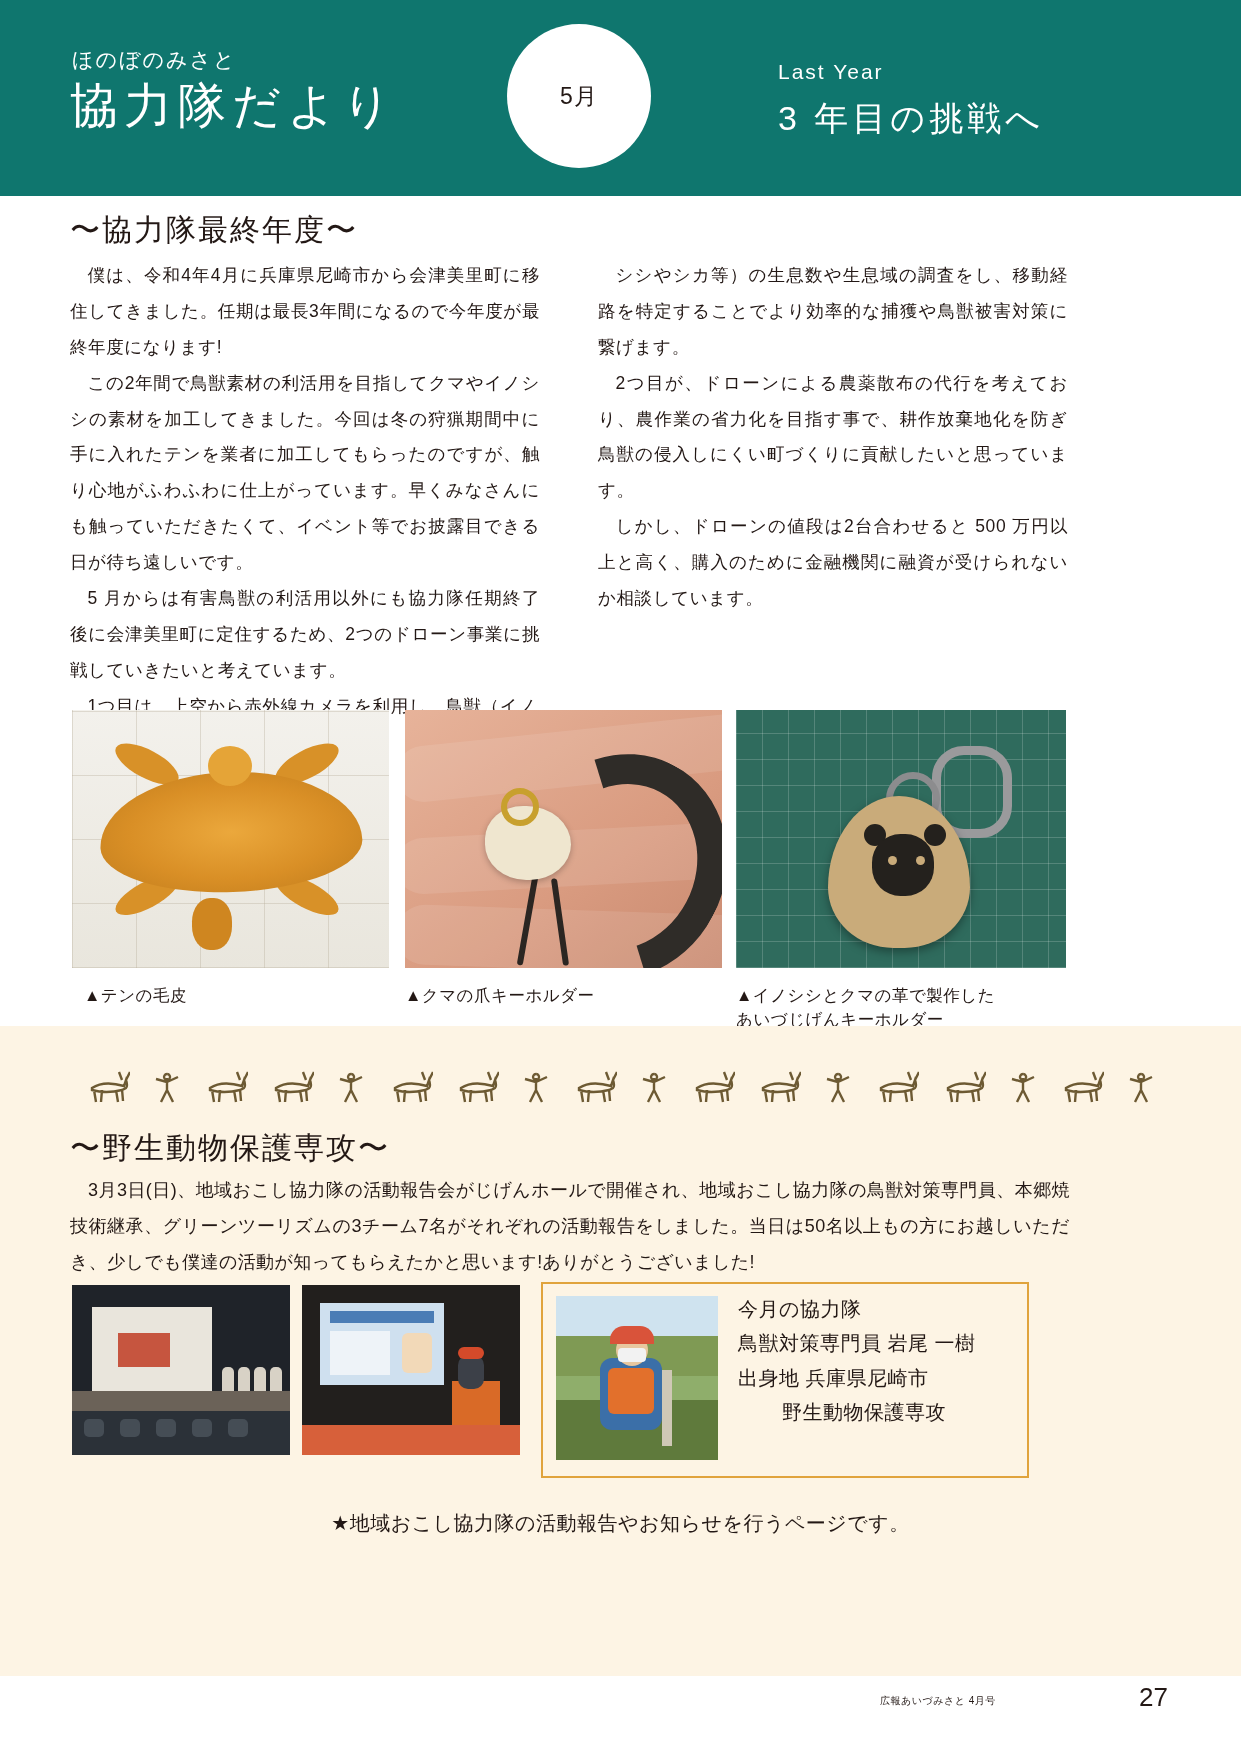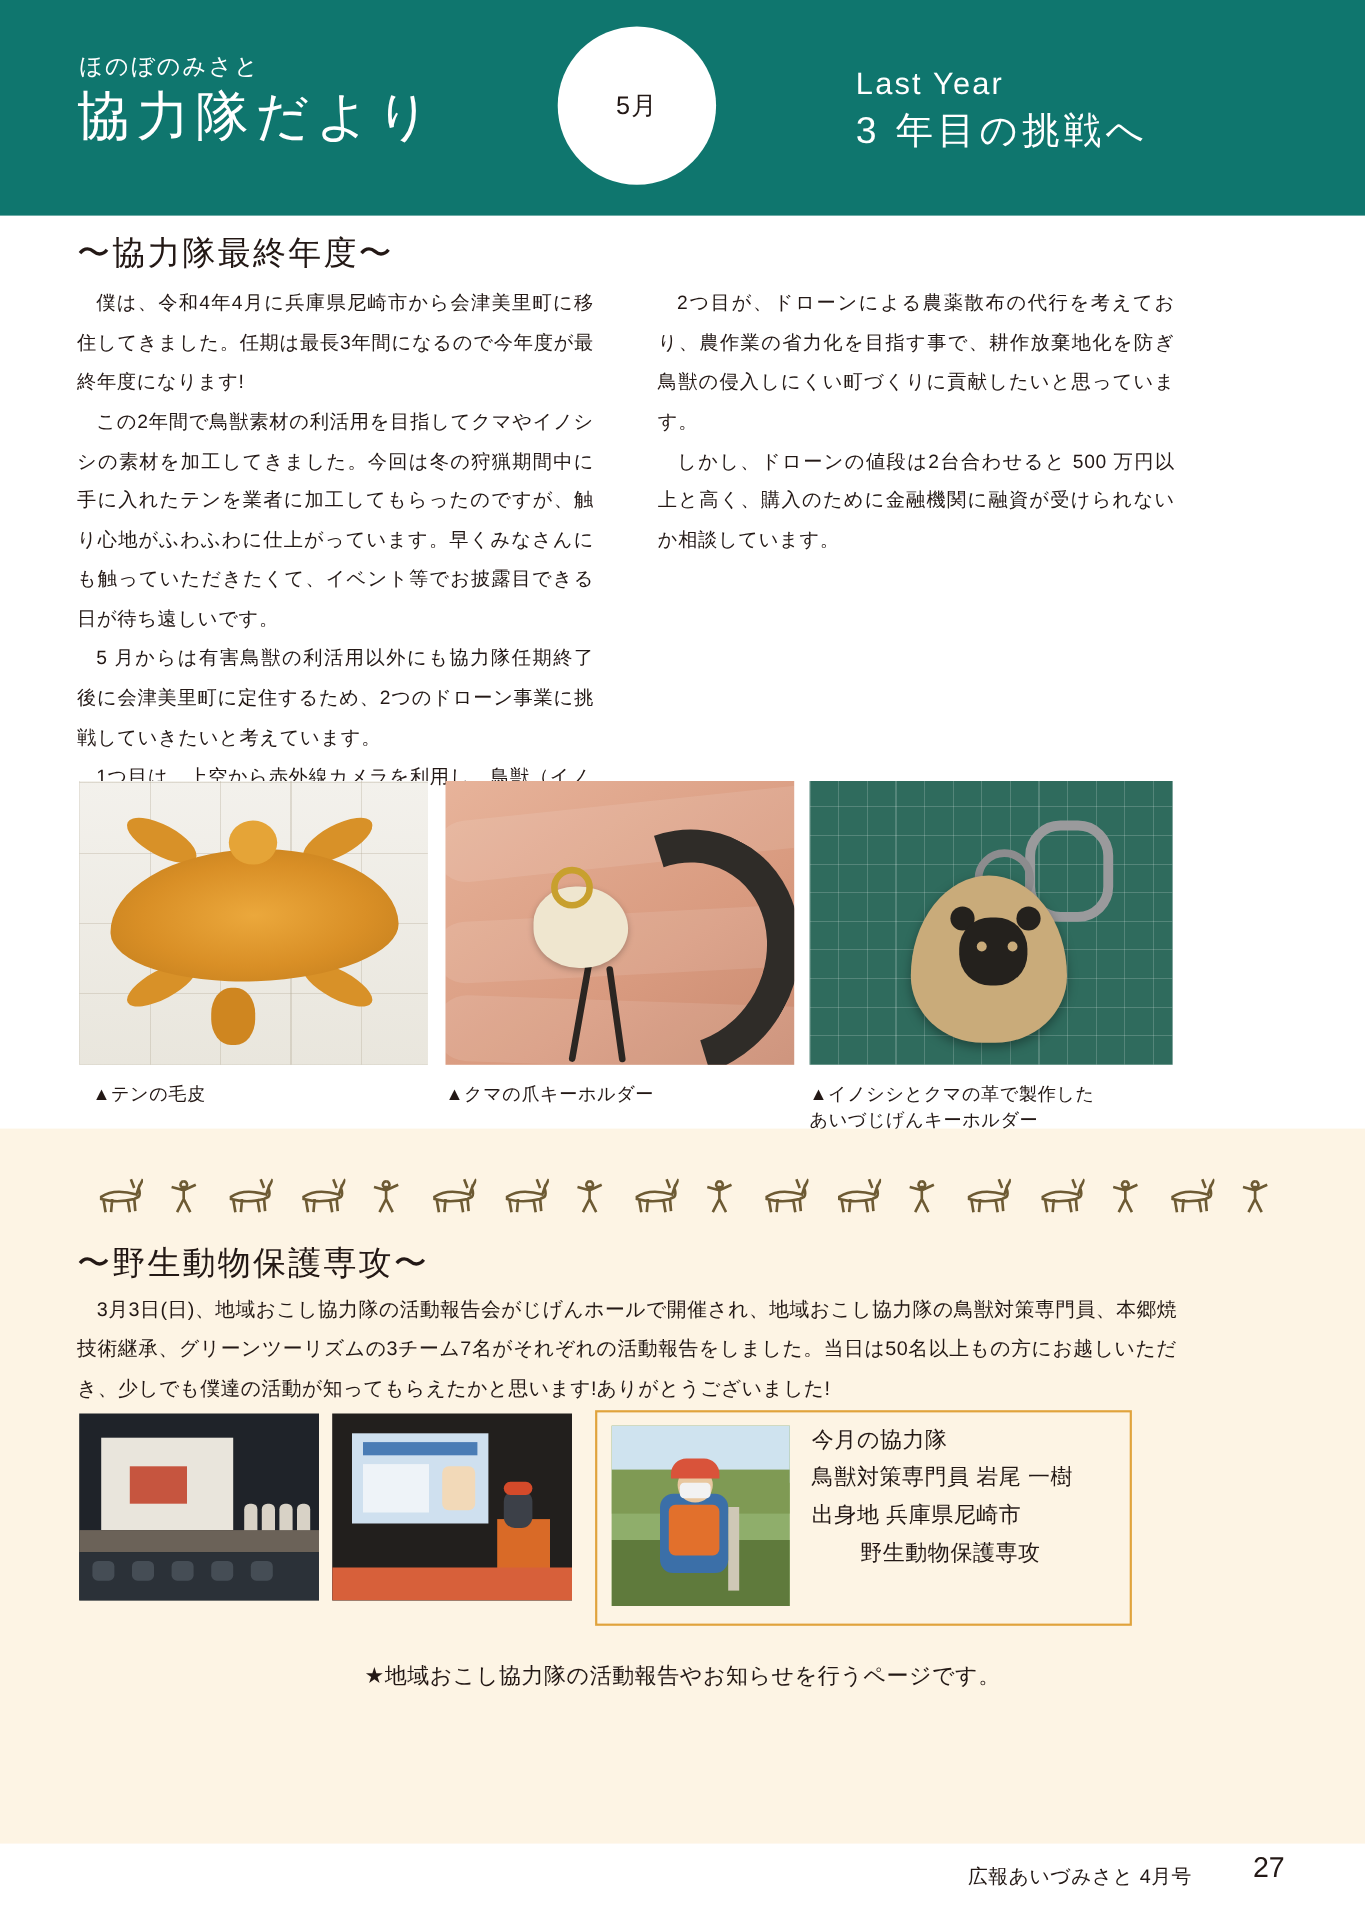--- a/index.html
+++ b/index.html
@@ -29,21 +29,21 @@
     position:absolute;left:507px;top:24px;width:144px;height:144px;
     border-radius:50%;background:#ffffff;
   }
   .month-text{
     position:absolute;left:507px;top:24px;width:144px;height:144px;
     display:flex;align-items:center;justify-content:center;
     font-size:23px;color:#231815;letter-spacing:1px;
   }
   .hdr-lastyear{
     position:absolute;left:778px;top:60px;
-    font-size:28px;letter-spacing:2px;color:#ffffff;
+    font-size:21px;letter-spacing:2px;color:#ffffff;
   }
   .hdr-right{
     position:absolute;left:778px;top:96px;
     font-size:34px;letter-spacing:4px;color:#ffffff;
   }
   
   .sec1-title{
     position:absolute;left:70px;top:210px;
     font-size:30px;letter-spacing:2px;color:#231815;
   }
@@ -187,21 +187,21 @@
     font-size:20px;line-height:1.72;letter-spacing:.5px;color:#231815;
   }
   .profile-lines div{white-space:nowrap;}
   .profile-lines .indent{padding-left:2.2em;}
 
   .star-note{
     position:absolute;left:0;top:1510px;width:1241px;text-align:center;
     font-size:20px;letter-spacing:.5px;color:#231815;
   }
   .footer-left{
-    position:absolute;left:880px;top:1694px;font-size:18px;color:#231815;letter-spacing:.5px;
+    position:absolute;left:880px;top:1694px;font-size:10px;color:#231815;letter-spacing:.5px;
   }
   .footer-page{
     position:absolute;left:1139px;top:1682px;font-size:26px;color:#231815;text-align:center;
   }
 </style>
 </head>
 <body>
 
 <div class="header">
   <div class="hdr-sub">ほのぼのみさと</div>
@@ -215,20 +215,21 @@
 <div class="sec1-title">〜協力隊最終年度〜</div>
 
 <div class="col col-left">
   <p>僕は、令和4年4月に兵庫県尼崎市から会津美里町に移住してきました。任期は最長3年間になるので今年度が最終年度になります!</p>
   <p>この2年間で鳥獣素材の利活用を目指してクマやイノシシの素材を加工してきました。今回は冬の狩猟期間中に手に入れたテンを業者に加工してもらったのですが、触り心地がふわふわに仕上がっています。早くみなさんにも触っていただきたくて、イベント等でお披露目できる日が待ち遠しいです。</p>
   <p>5 月からは有害鳥獣の利活用以外にも協力隊任期終了後に会津美里町に定住するため、2つのドローン事業に挑戦していきたいと考えています。</p>
   <p>1つ目は、上空から赤外線カメラを利用し、鳥獣（イノ</p>
 </div>
 
 <div class="col col-right">
+  <p>シシやシカ等）の生息数や生息域の調査をし、移動経路を特定することでより効率的な捕獲や鳥獣被害対策に繋げます。</p>
   <p>2つ目が、ドローンによる農薬散布の代行を考えており、農作業の省力化を目指す事で、耕作放棄地化を防ぎ鳥獣の侵入しにくい町づくりに貢献したいと思っています。</p>
   <p>しかし、ドローンの値段は2台合わせると 500 万円以上と高く、購入のために金融機関に融資が受けられないか相談しています。</p>
 </div>
 
 <div class="ph" id="photo1">
   <div class="tile"></div>
   <div class="limb l1"></div>
     <div class="limb l2"></div>
   <div class="limb l3"></div>
     <div class="limb l4"></div>

